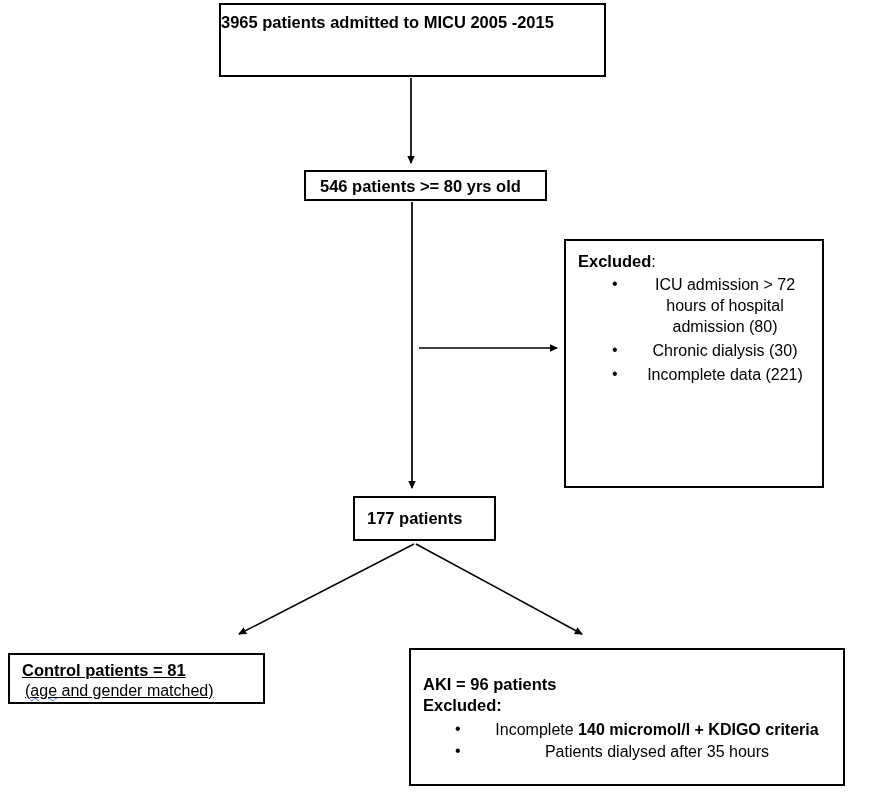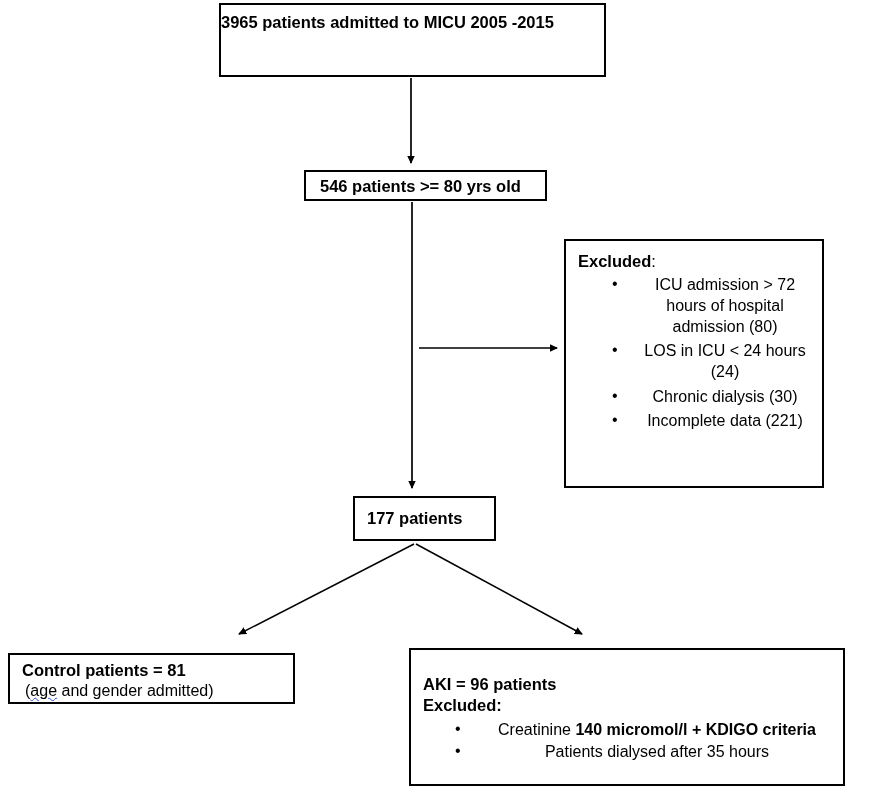--- a/index.html
+++ b/index.html
@@ -53,21 +53,21 @@
 
   
   #box-excluded { left: 564px; top: 239px; width: 260px; height: 249px; }
   #box-excluded .box-inner { padding: 10px 6px 6px 12px; }
 
   
   #box-177 { left: 353px; top: 496px; width: 143px; height: 45px; }
   #box-177 .box-inner { padding: 10px 0 0 12px; }
 
   
-  #box-control { left: 8px; top: 653px; width: 287px; height: 51px; }
+  #box-control { left: 8px; top: 653px; width: 257px; height: 51px; text-decoration: underline; }
   #box-control .box-inner { padding: 5px 0 0 12px; }
 
   
   #box-aki { left: 409px; top: 648px; width: 436px; height: 138px; }
   #box-aki .box-inner { padding: 24px 6px 0 12px; }
 
   ul.bullets {
     margin: 2px 0 0 0;
     padding: 0 0 0 34px;
     list-style: none;
@@ -142,44 +142,43 @@
     </div>
   </div>
 
   <div class="box" id="box-excluded">
     <div class="box-inner">
       <div>
         <span class="sub">Excluded</span><span class="plain" style="font-size:16.5px">:</span>
       </div>
       <ul class="bullets">
         <li><span>ICU admission &gt; 72 hours of hospital admission (80)</span></li>
-        <li><span>LOS in ICU &lt; 24 hours (24)</span></li>
         <li><span>Chronic dialysis (30)</span></li>
         <li><span>Incomplete data (221)</span></li>
       </ul>
     </div>
   </div>
 
   <div class="box" id="box-177">
     <div class="box-inner">
       <div class="ttl">177 patients</div>
     </div>
   </div>
 
   <div class="box" id="box-control">
     <div class="box-inner">
       <div class="sub">Control patients = 81</div>
-      <div class="plain" style="font-size:16px; padding-left:3px;"><span>(</span><span class="spell">age</span><span> and gender admitted)</span></div>
+      <div class="plain" style="font-size:16px; padding-left:3px;"><span>(</span><span class="spell">age</span><span> and gender matched)</span></div>
     </div>
   </div>
 
   <div class="box" id="box-aki">
     <div class="box-inner">
       <div class="sub">AKI = 96 patients</div>
       <div class="sub">Excluded:</div>
       <ul class="bullets">
-        <li><span class="plain">Creatinine </span><span style="font-weight:bold">140 micromol/l + KDIGO criteria</span></li>
+        <li><span class="plain">Incomplete </span><span style="font-weight:bold">140 micromol/l + KDIGO criteria</span></li>
         <li><span class="plain">Patients dialysed after 35 hours</span><span style="font-weight:bold"></span></li>
       </ul>
     </div>
   </div>
 
 </div>
 
 </body></html>

